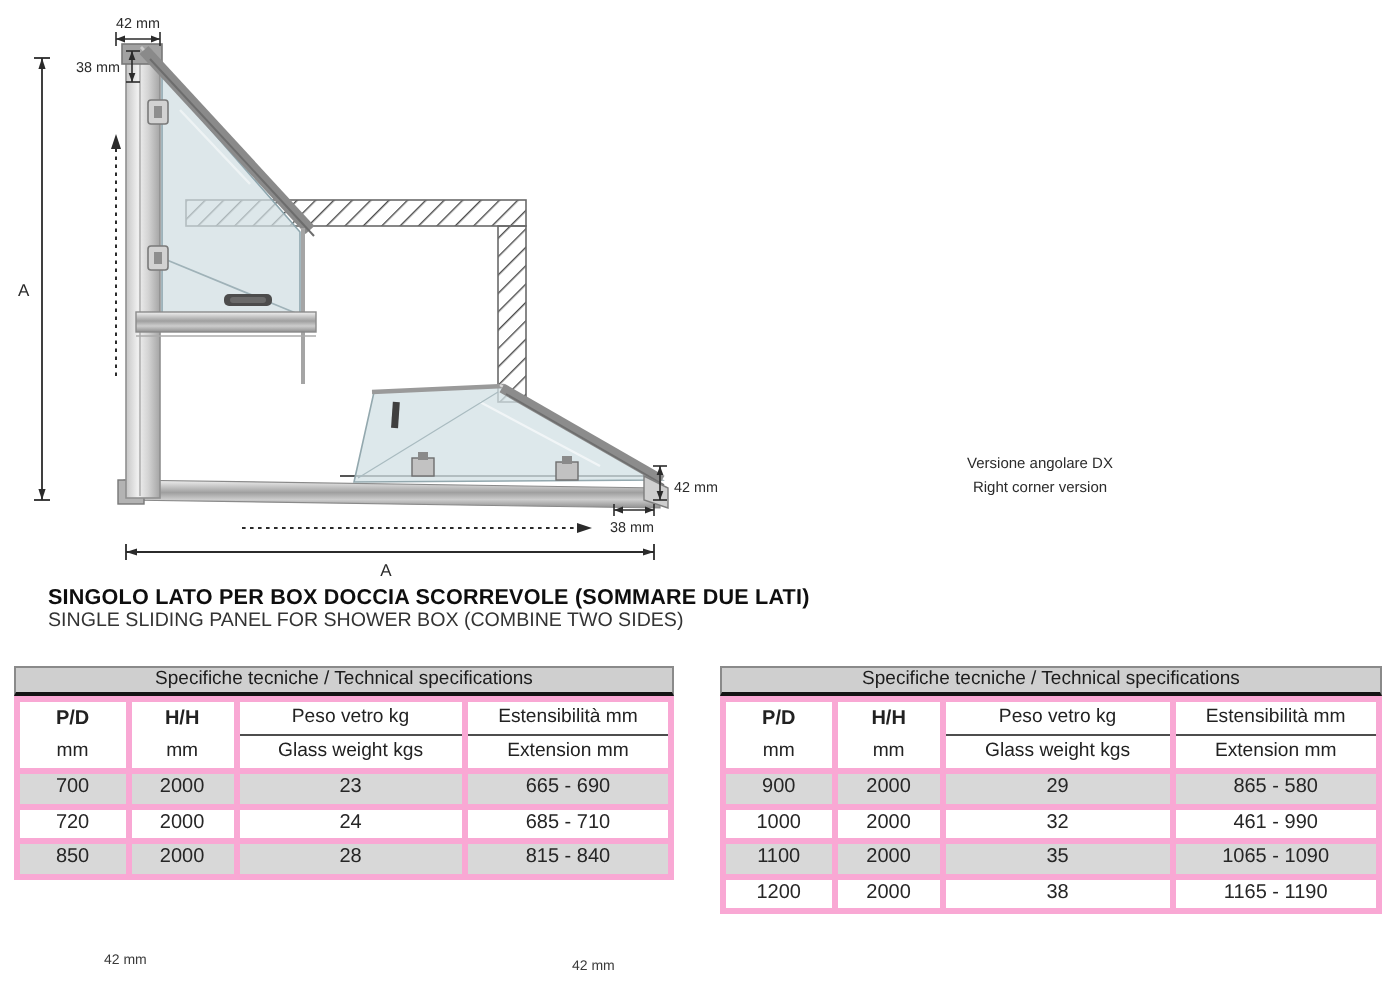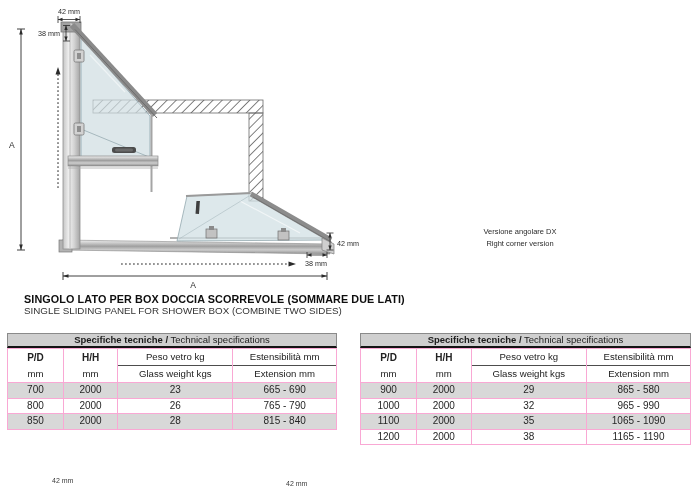--- a/index.html
+++ b/index.html
@@ -10,23 +10,23 @@
 
   .title-block{position:absolute;left:8px;top:293px;margin-left:16px;}
   .title-main{font-size:10.8px;font-weight:bold;color:#0e0e0e;line-height:12px;letter-spacing:0.1px;}
   .title-sub{font-size:9.8px;color:#333;line-height:12px;}
 
   .spec-table{position:absolute;top:333px;width:330px;}
   #table-left{left:7px;}
   #table-right{left:360px;width:331px;}
   .band{background:#cfcfcf;border:1px solid #8a8a8a;border-bottom:2.5px solid #141414;
         height:12px;line-height:12px;text-align:center;font-size:9.5px;color:#1c1c1c;}
-  .band .b{font-weight:bold;}
+  .band .b{font-weight:normal;}
   .spec-table table{width:100%;border-collapse:collapse;table-layout:fixed;}
-  .spec-table th,.spec-table td{border:1px solid #f9a8d4;text-align:center;padding:0;}
+  .spec-table th,.spec-table td{border:3px solid #f9a8d4;text-align:center;padding:0;}
   .spec-table table{border:1px solid #4d4d4d;border-top:none;}
   .spec-table thead th{background:#fff;font-weight:normal;font-size:9.6px;color:#222;}
   .spec-table thead .l1,.spec-table thead .l2{height:16px;line-height:16px;}
   .spec-table thead .b{font-weight:bold;font-size:10px;}
   .spec-table thead th.split .l1{border-bottom:1px solid #4d4d4d;}
   .spec-table tbody td{height:14.5px;line-height:14.5px;font-size:10px;color:#262626;}
   .spec-table tbody tr.alt{background:#d8d8d8;}
 
   .footer-dim{position:absolute;font-size:7px;color:#3a3a3a;}
   #footer-dim-left{left:52px;top:477px;}
@@ -225,24 +225,24 @@
         </tr>
       </thead>
       <tbody>
         <tr class="alt">
             <td>700</td>
             <td>2000</td>
             <td>23</td>
             <td>665 - 690</td>
           </tr>
         <tr>
-            <td>800</td>
-            <td>2000</td>
-            <td>26</td>
-            <td>765 - 790</td>
+            <td>720</td>
+            <td>2000</td>
+            <td>24</td>
+            <td>685 - 710</td>
           </tr>
         <tr class="alt">
             <td>850</td>
             <td>2000</td>
             <td>28</td>
             <td>815 - 840</td>
           </tr>
       </tbody>
     </table>
   </div>
@@ -282,21 +282,21 @@
         <tr class="alt">
             <td>900</td>
             <td>2000</td>
             <td>29</td>
             <td>865 - 580</td>
           </tr>
         <tr>
             <td>1000</td>
             <td>2000</td>
             <td>32</td>
-            <td>965 - 990</td>
+            <td>461 - 990</td>
           </tr>
         <tr class="alt">
             <td>1100</td>
             <td>2000</td>
             <td>35</td>
             <td>1065 - 1090</td>
           </tr>
         <tr>
             <td>1200</td>
             <td>2000</td>

